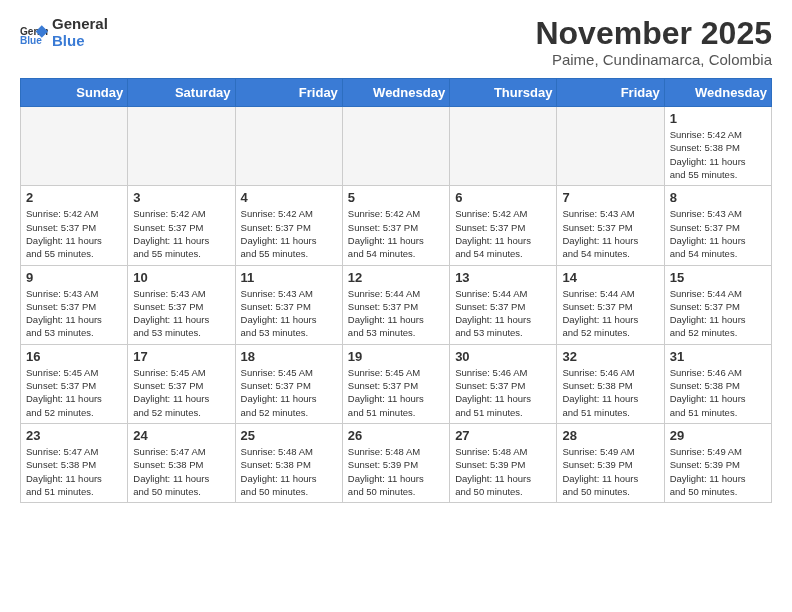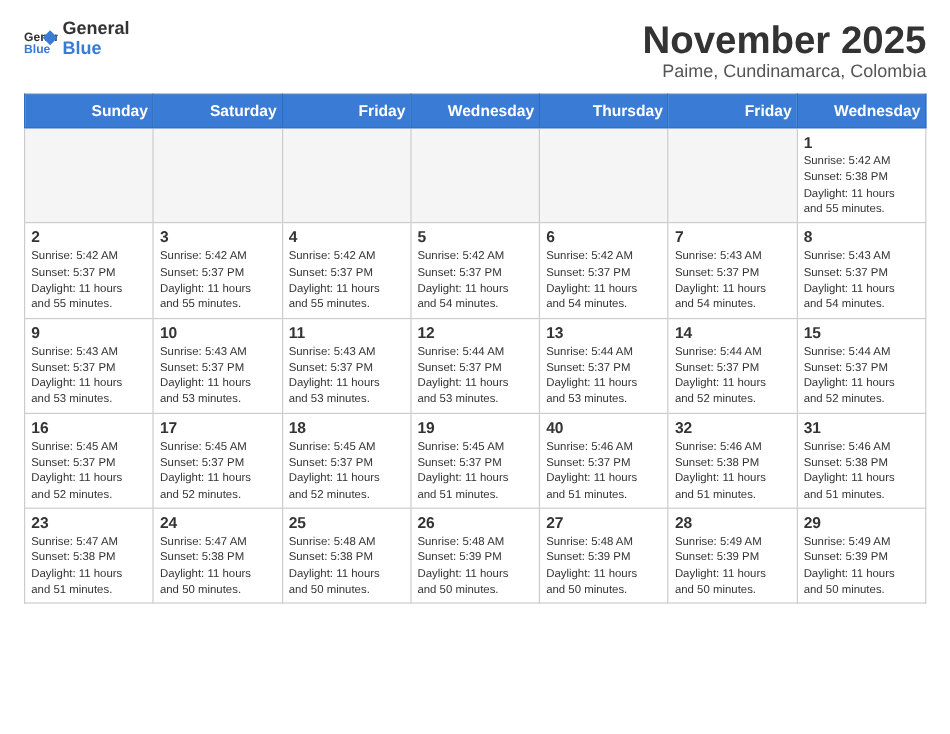--- a/index.html
+++ b/index.html
@@ -199,21 +199,21 @@
           </td>
           <td>
             <span class="day-num">18</span>
             <div class="day-info">Sunrise: 5:45 AM<br>Sunset: 5:37 PM<br>Daylight: 11 hours<br>and 52 minutes.</div>
           </td>
           <td>
             <span class="day-num">19</span>
             <div class="day-info">Sunrise: 5:45 AM<br>Sunset: 5:37 PM<br>Daylight: 11 hours<br>and 51 minutes.</div>
           </td>
           <td>
-            <span class="day-num">40</span>
+            <span class="day-num">30</span>
             <div class="day-info">Sunrise: 5:46 AM<br>Sunset: 5:37 PM<br>Daylight: 11 hours<br>and 51 minutes.</div>
           </td>
           <td>
             <span class="day-num">32</span>
             <div class="day-info">Sunrise: 5:46 AM<br>Sunset: 5:38 PM<br>Daylight: 11 hours<br>and 51 minutes.</div>
           </td>
           <td>
             <span class="day-num">31</span>
             <div class="day-info">Sunrise: 5:46 AM<br>Sunset: 5:38 PM<br>Daylight: 11 hours<br>and 51 minutes.</div>
           </td>

